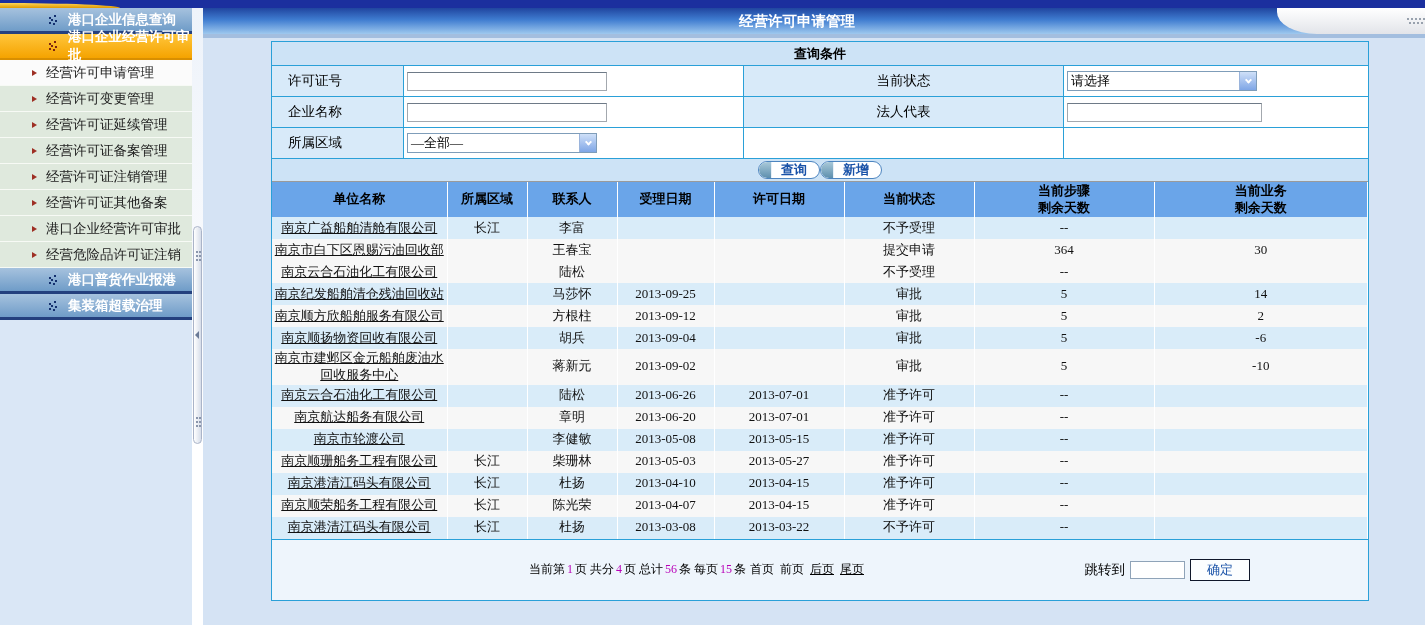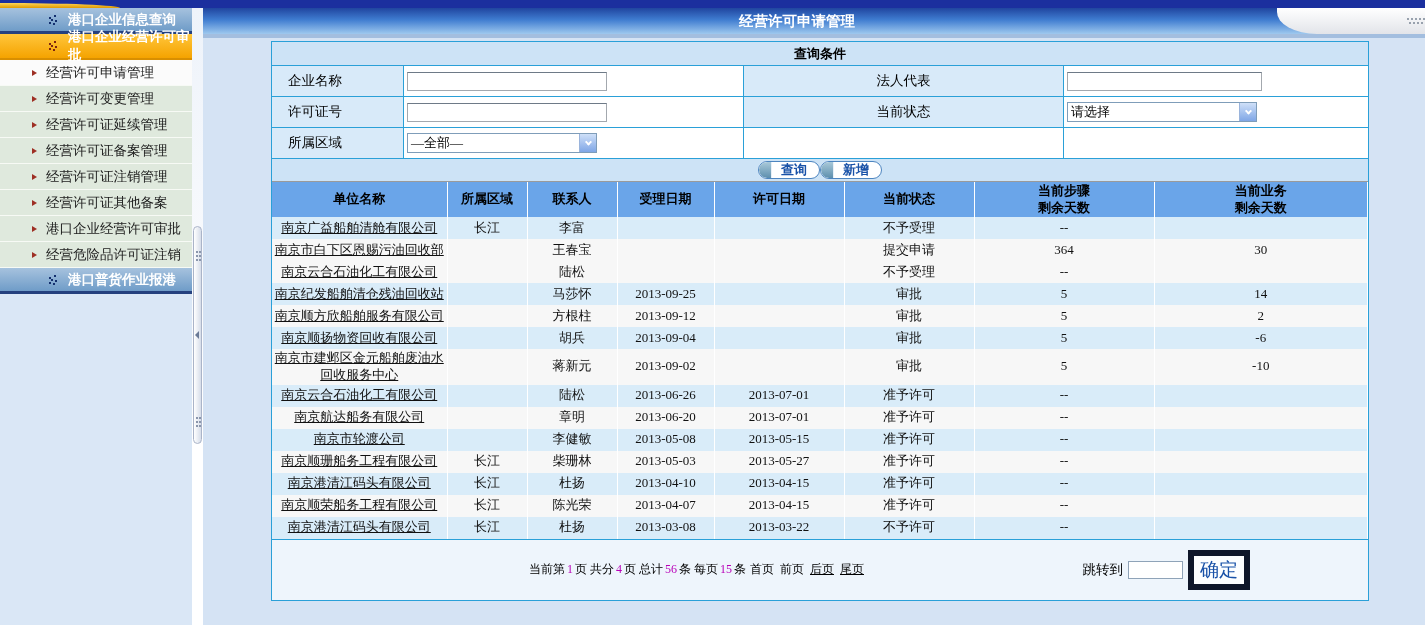--- a/index.html
+++ b/index.html
@@ -97,22 +97,22 @@
   
   .pg-footer { flex:1; min-height:27px; background:#eef5fc; border-top:1px solid #2aa0d8;
     position:relative; display:flex; align-items:center; }
   .pg-center { position:absolute; left:0; right:245px; text-align:center; font-size:12px; color:#000; }
   .pg-center span { margin:0 1px; }
   .pg-num { color:#b800b8; }
   .pg-link { text-decoration:underline; cursor:pointer; margin:0 3px !important; }
   .pg-link-off { margin:0 3px !important; }
   .pg-right { position:absolute; right:118px; display:flex; align-items:center; gap:5px; font-size:13.5px; }
   .jump-input { width:55px; height:18px; border:1px solid #8fa3b8; background:#fff; font-size:13px; }
-  .ok-btn { border:6px solid #0f172a; background:#fcfeff; color:#1952a8; font-size:19px;
-    padding:1px 6px; cursor:pointer; font-family:inherit; }
+  .ok-btn { border:1px solid #0f172a; background:#fcfeff; color:#1952a8; font-size:13px;
+    padding:1px 16px; cursor:pointer; font-family:inherit; }
 </style>
 </head>
 <body>
 
 <div class="topbar">
   <div class="gold"></div>
 </div>
 
 <div class="sidebar">
   <div id="sidebar-items">
@@ -152,20 +152,24 @@
         <span class="sub-arrow"></span>
         <span class="sub-label">港口企业经营许可审批</span>
       </div>
       <div class="subnav-item">
         <span class="sub-arrow"></span>
         <span class="sub-label">经营危险品许可证注销</span>
       </div>
       <div class="nav-item blue">
         <span class="menu-dots"></span>
         <span class="nav-label">港口普货作业报港</span>
+      </div>
+      <div class="nav-item blue">
+        <span class="menu-dots"></span>
+        <span class="nav-label">集装箱超载治理</span>
       </div>
     </div>
 </div>
 
 <div class="splitter">
   <div class="handle">
     <span class="grip6" style="top:24px"></span>
     <span class="collapse-arrow"></span>
     <span class="grip6" style="bottom:24px"></span>
   </div>
@@ -175,46 +179,46 @@
   <div class="titlebar">
     <div class="title">经营许可申请管理</div>
     <div class="corner">
       <span class="grip-dots"></span>
     </div>
   </div>
   <div class="under-strip"></div>
 
   <div class="panel">
     <div class="qc-title">查询条件</div>
-
-    <div class="form-row">
-      <div class="cell-label">企业名称</div>
-      <div class="cell-input">
-          <input class="txt-input" value="" style="">
-        </div>
-      <div class="cell-label centered">法人代表</div>
-      <div class="cell-input">
-          <input class="txt-input w195" value="" style="">
-        </div>
-    </div>
 
     <div class="form-row">
       <div class="cell-label">许可证号</div>
       <div class="cell-input">
           <input class="txt-input" value="" style="">
         </div>
       <div class="cell-label centered">当前状态</div>
       <div class="cell-input">
         <div class="xp-select">
           <span class="val">请选择</span>
           <span class="arrow-btn">
               <span class="chev"></span>
             </span>
         </div>
       </div>
+    </div>
+
+    <div class="form-row">
+      <div class="cell-label">企业名称</div>
+      <div class="cell-input">
+          <input class="txt-input" value="" style="">
+        </div>
+      <div class="cell-label centered">法人代表</div>
+      <div class="cell-input">
+          <input class="txt-input w195" value="" style="">
+        </div>
     </div>
 
     <div class="form-row">
       <div class="cell-label">所属区域</div>
       <div class="cell-input">
         <div class="xp-select">
           <span class="val">—全部—</span>
           <span class="arrow-btn">
               <span class="chev"></span>
             </span>

